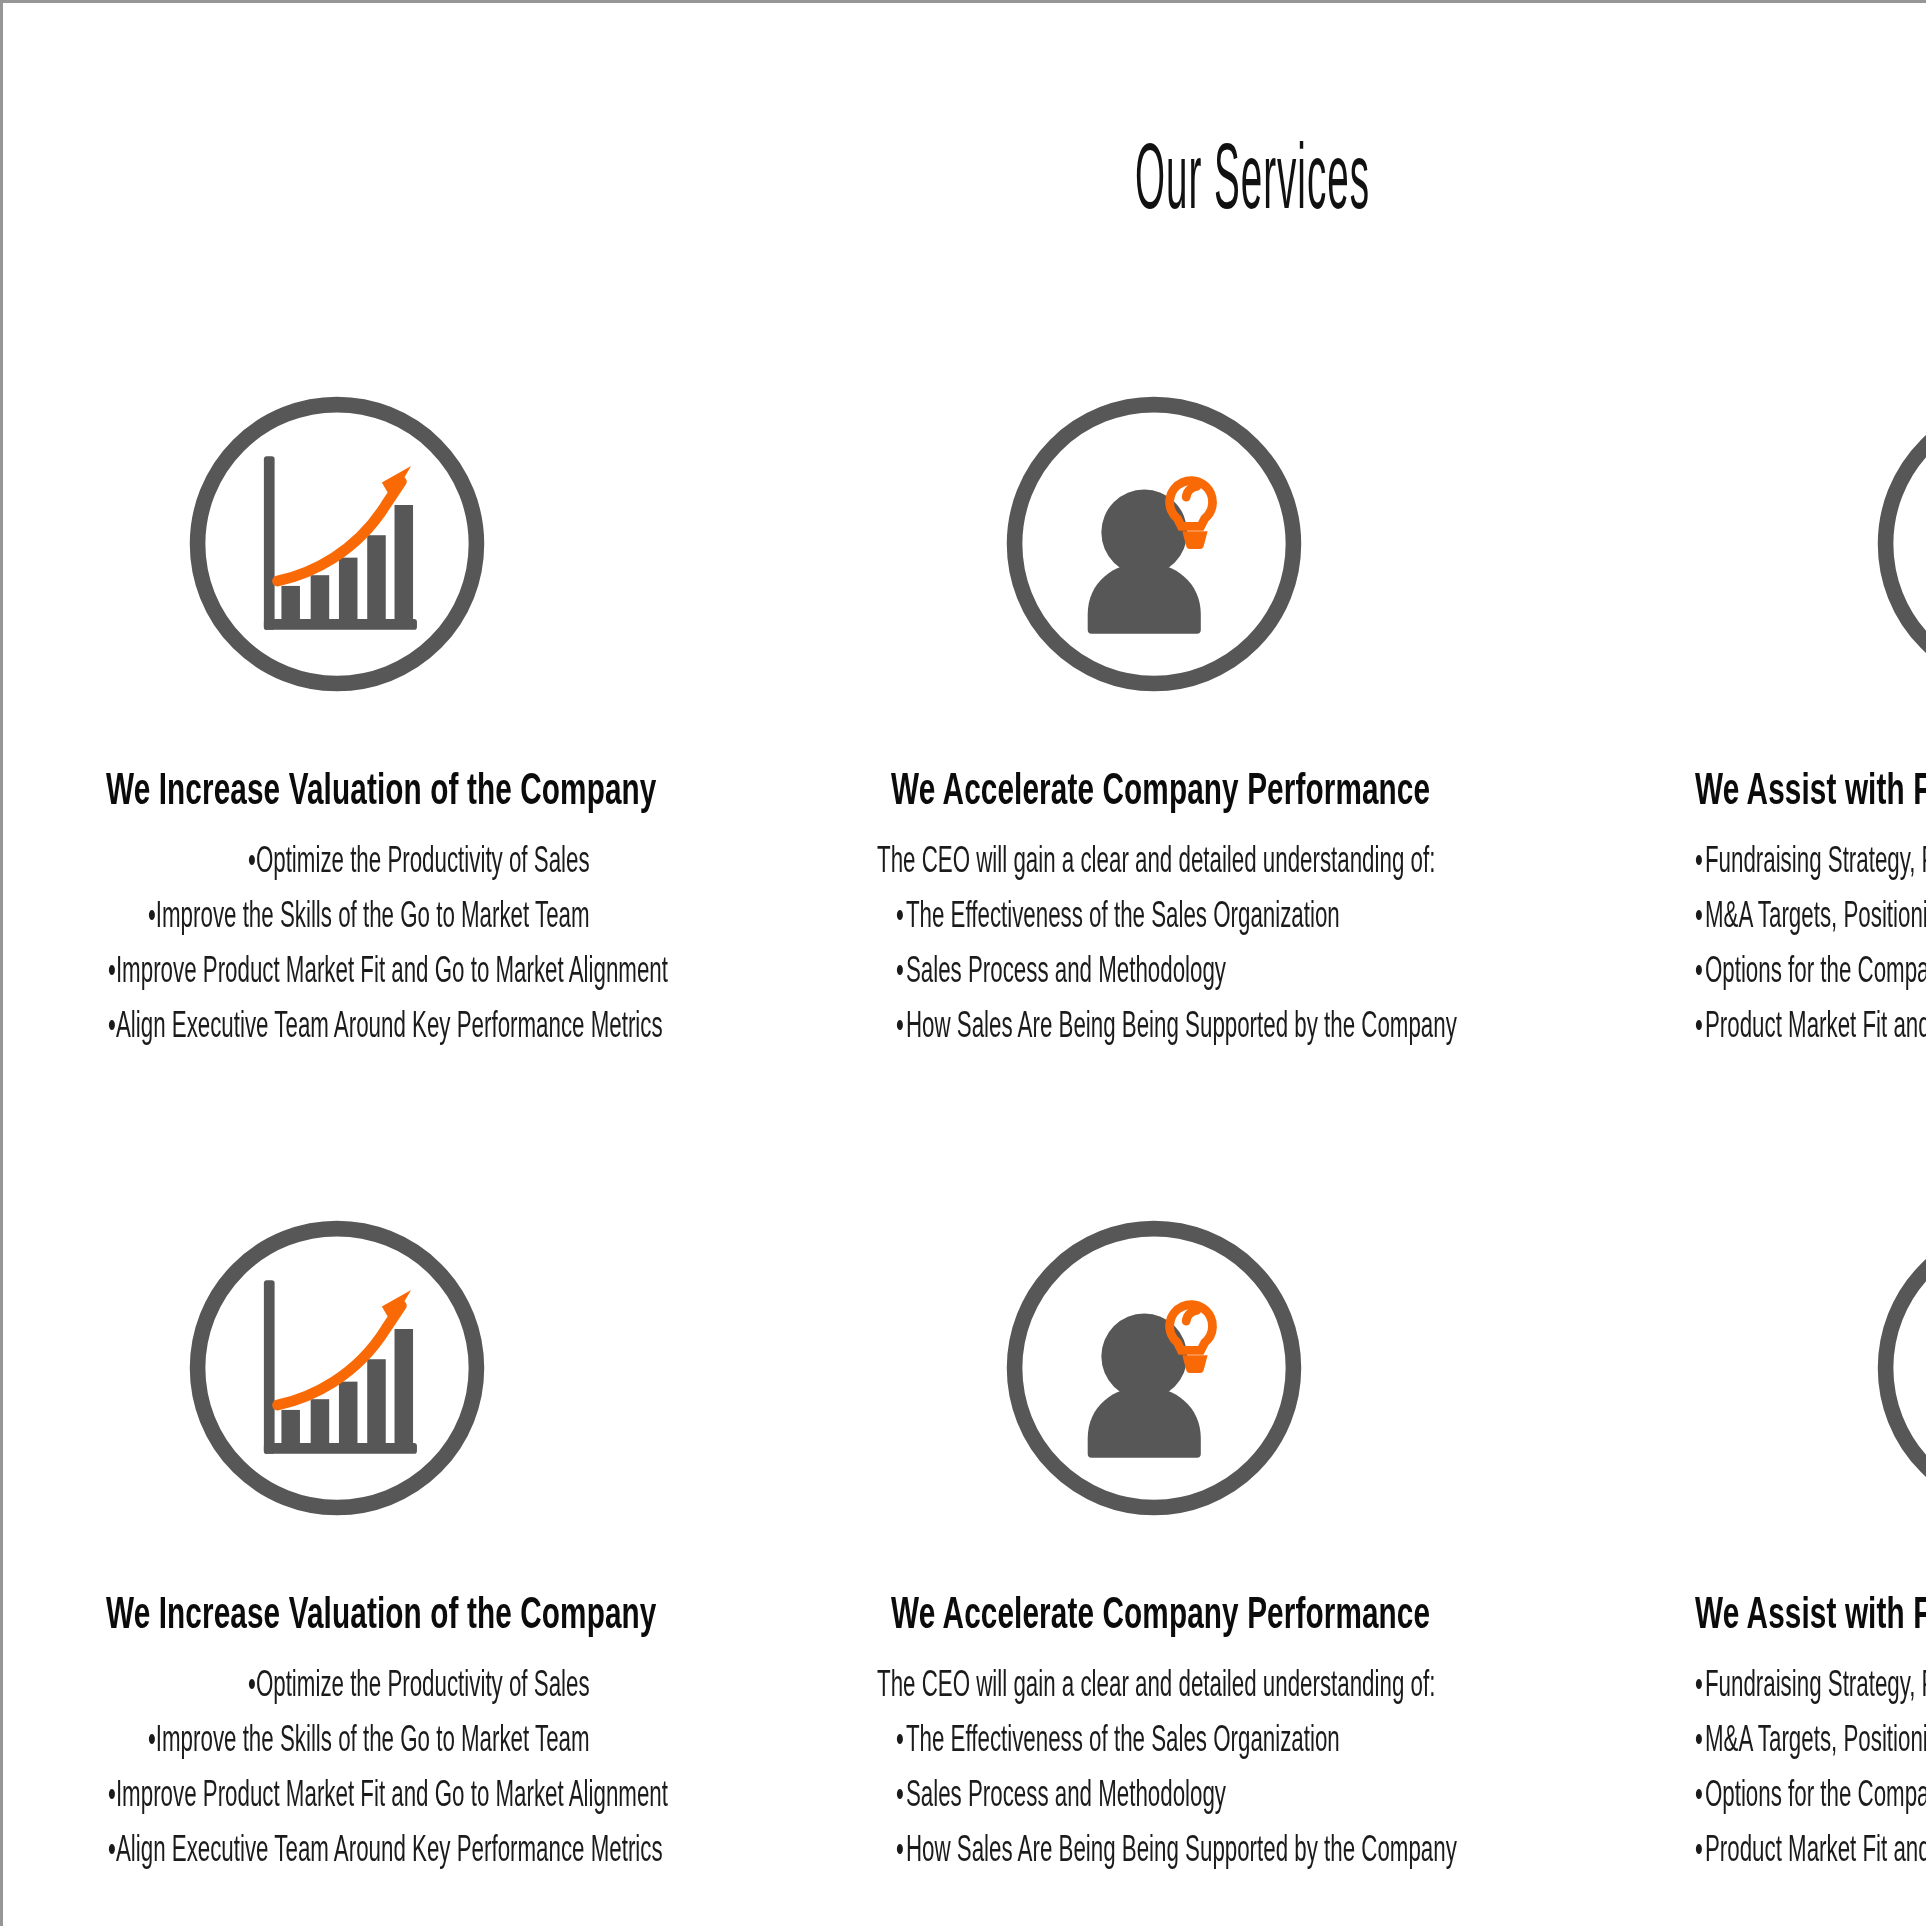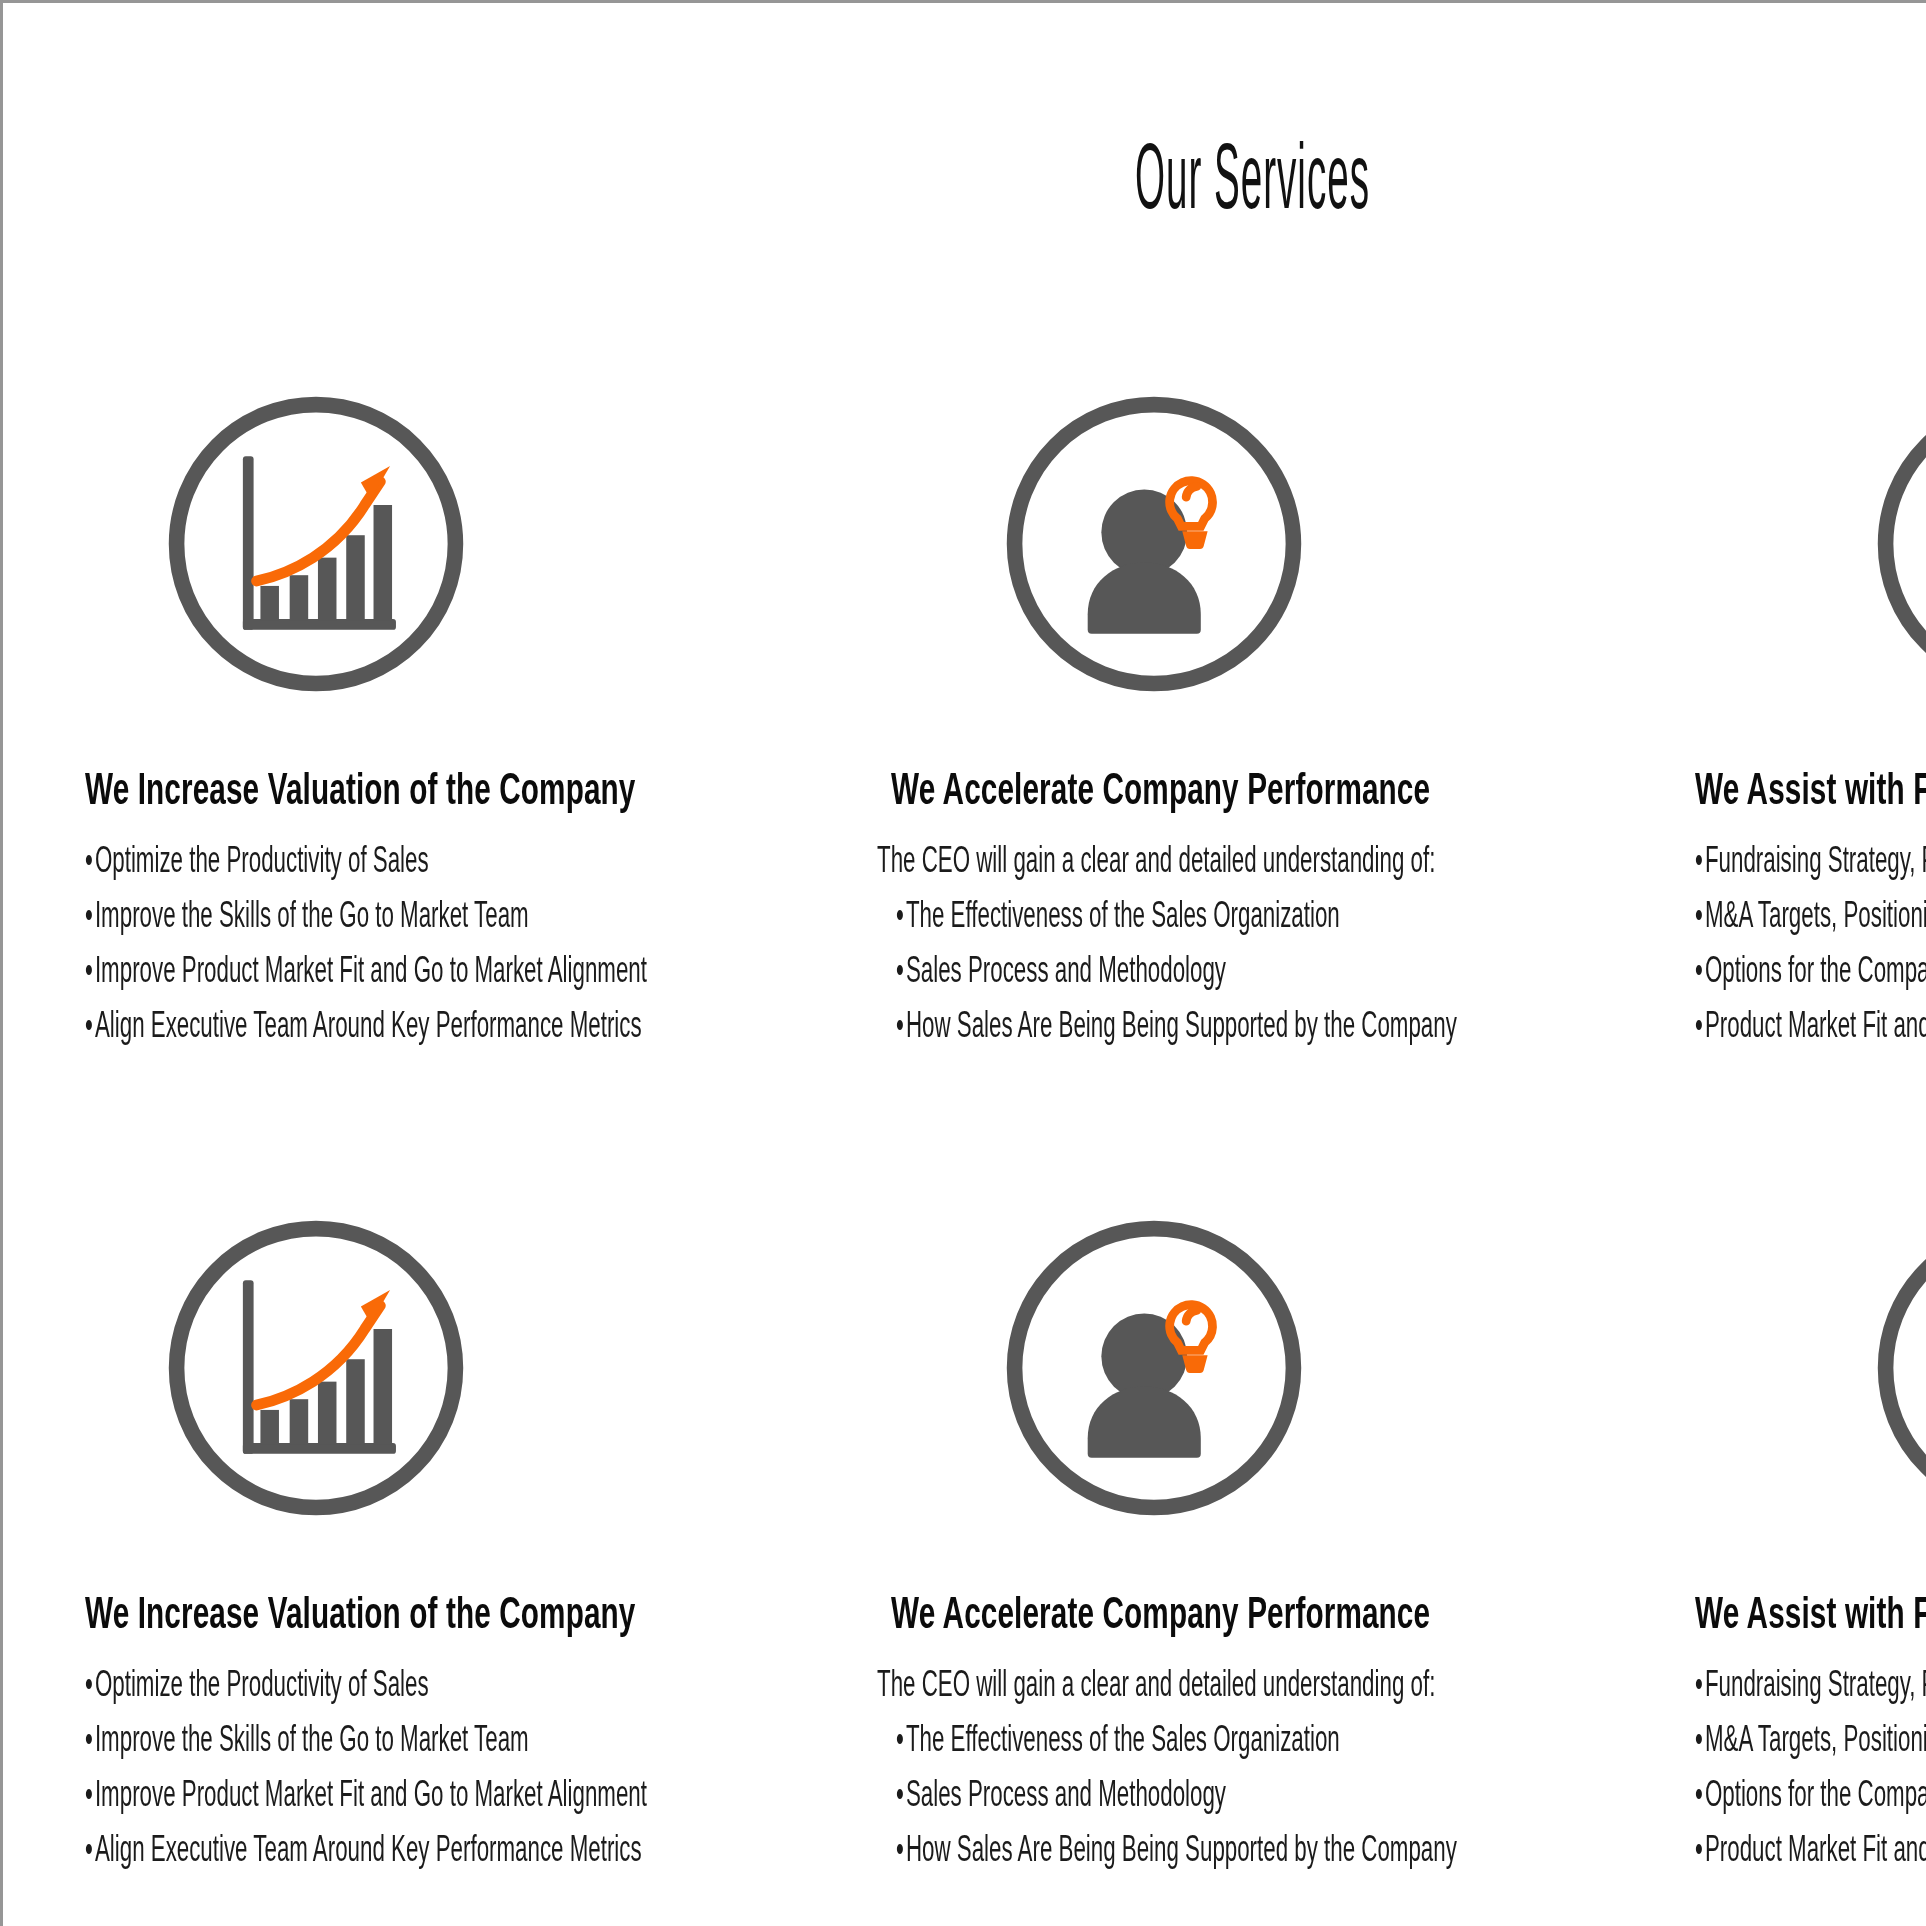--- a/index.html
+++ b/index.html
@@ -44,21 +44,21 @@
   }
   .service-row {
     position: relative;
     height: 824px;
   }
   .service-card {
     position: absolute;
     top: 0;
     width: 809px;
   }
-  .service-card.col-0 { left: 53px; }
+  .service-card.col-0 { left: 74px; }
   .service-card.col-1 { left: 862px; }
   .service-card.col-2 { left: 1668px; }
 
   
   .icon-wrap {
     position: relative;
     width: 312px;
     height: 312px;
     margin: 0 auto 0 auto;
   }
@@ -80,21 +80,21 @@
     letter-spacing: 0.2px;
   }
   .service-card.col-0 .card-heading { margin-left: 29px; }
   .service-card.col-1 .card-heading { margin-left: 26px; }
   .service-card.col-2 .card-heading { margin-left: 24px; }
 
   
   .card-body {
     margin-top: 30px;
   }
-  .service-card.col-0 .card-body { margin-left: 29px; }
+  .service-card.col-0 .card-body { margin-left: 29px; text-align: right; }
   .service-card.col-1 .card-body { margin-left: 12px; }
   .service-card.col-2 .card-body { margin-left: 24px; }
 
   .intro-line,
   .bullet-item {
     font-size: 36px;
     font-weight: 400;
     color: #1b1b1b;
     line-height: 1;
     white-space: nowrap;

